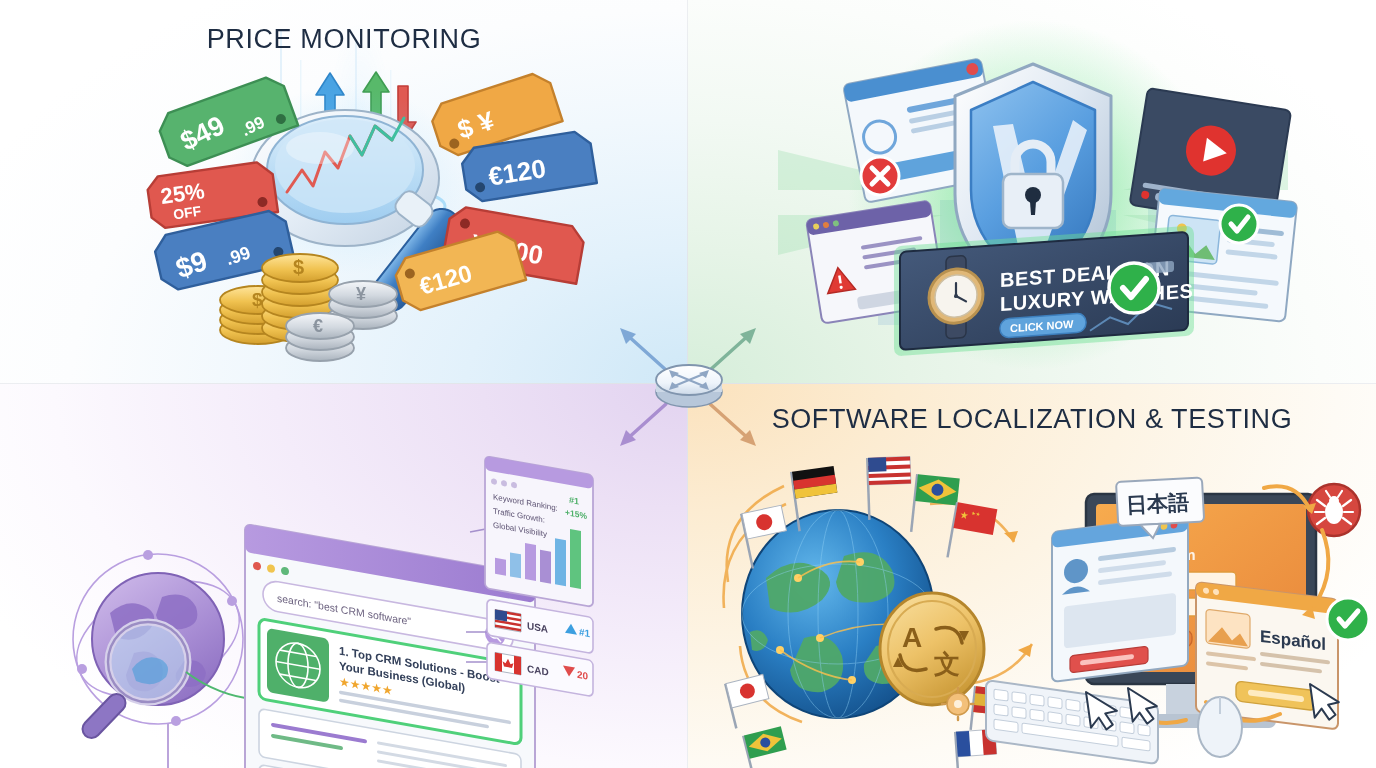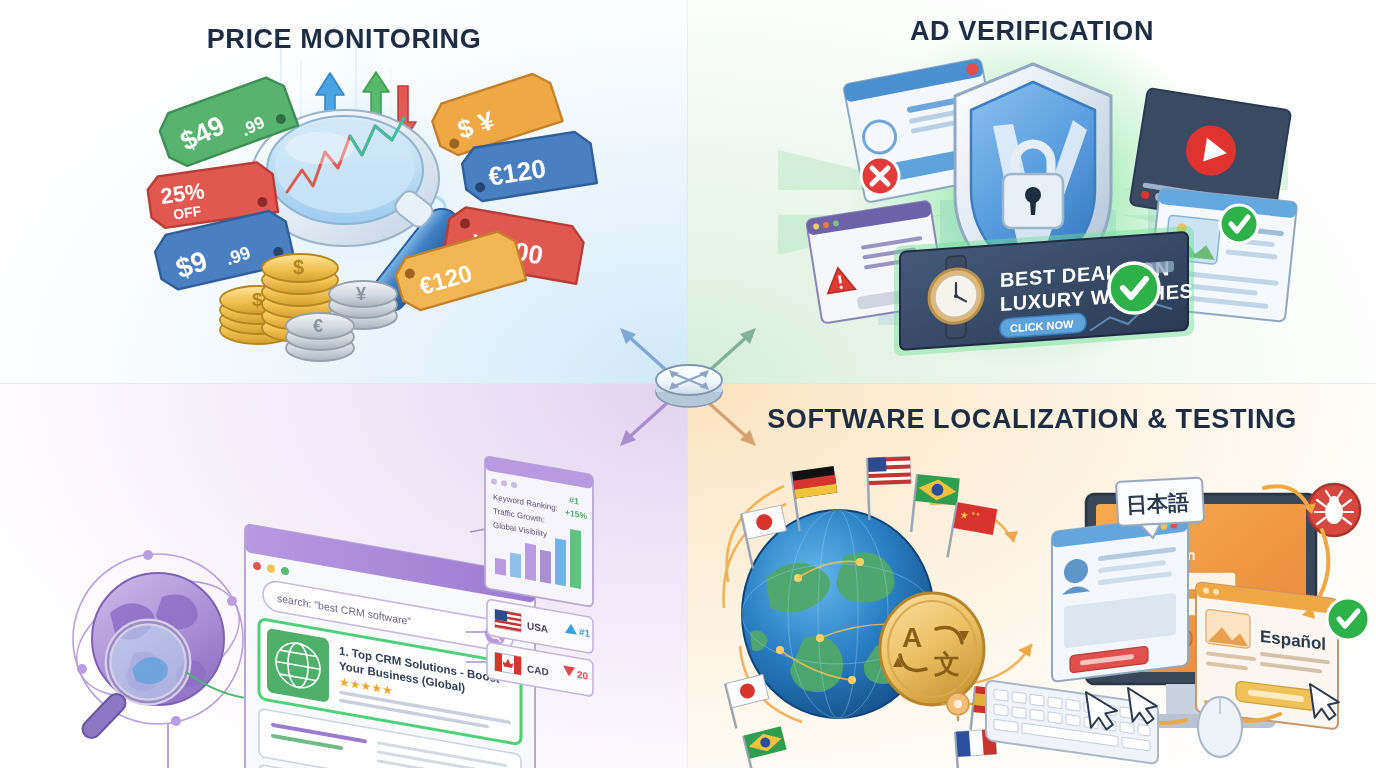--- a/index.html
+++ b/index.html
@@ -27,21 +27,21 @@
   .divider-v, .divider-h { position: absolute; background: #e3e6ea; z-index: 5; }
   .divider-v { left: 687px; top: 0; width: 1.4px; height: 768px;
      background: linear-gradient(to bottom,#eceef1 0%,#dfe3e8 45%,#dfe3e8 55%,#eceef1 100%); }
   .divider-h { left: 0; top: 383px; width: 1376px; height: 1.4px;
      background: linear-gradient(to right,#eceef1 0%,#dfe3e8 45%,#dfe3e8 55%,#eceef1 100%); }
 
   
   .title {
     position: absolute; z-index: 20;
     color: #1e2d43;
-    font-weight: 700;
+    font-weight: 400;
     font-size: 27px;
     letter-spacing: 0.6px;
     white-space: nowrap;
     font-family: "Liberation Sans", sans-serif;
   }
   .t-tl { left: 0; top: 24px; width: 688px; text-align: center; }
   .t-tr { left: 688px; top: 16px; width: 688px; text-align: center; }
   .t-bl { left: 0; top: 408px; width: 688px; text-align: center; }
   .t-br { left: 688px; top: 404px; width: 688px; text-align: center; }
 
@@ -768,16 +768,15 @@
       <g fill="#8fa6c4">
         <path d="M16 12 L26 15 L19 20 Z"></path>
           <path d="M56 12 L46 15 L53 20 Z"></path>
         <path d="M16 32 L26 29 L19 24 Z"></path>
           <path d="M56 32 L46 29 L53 24 Z"></path>
       </g>
     </svg>
   </div>
 
   <div class="title t-tl">PRICE MONITORING</div>
-  <div class="title t-tr">AD VERIFICATION</div>
   <div class="title t-br">SOFTWARE LOCALIZATION &amp; TESTING</div>
 
 </div>
 
 </body></html>

